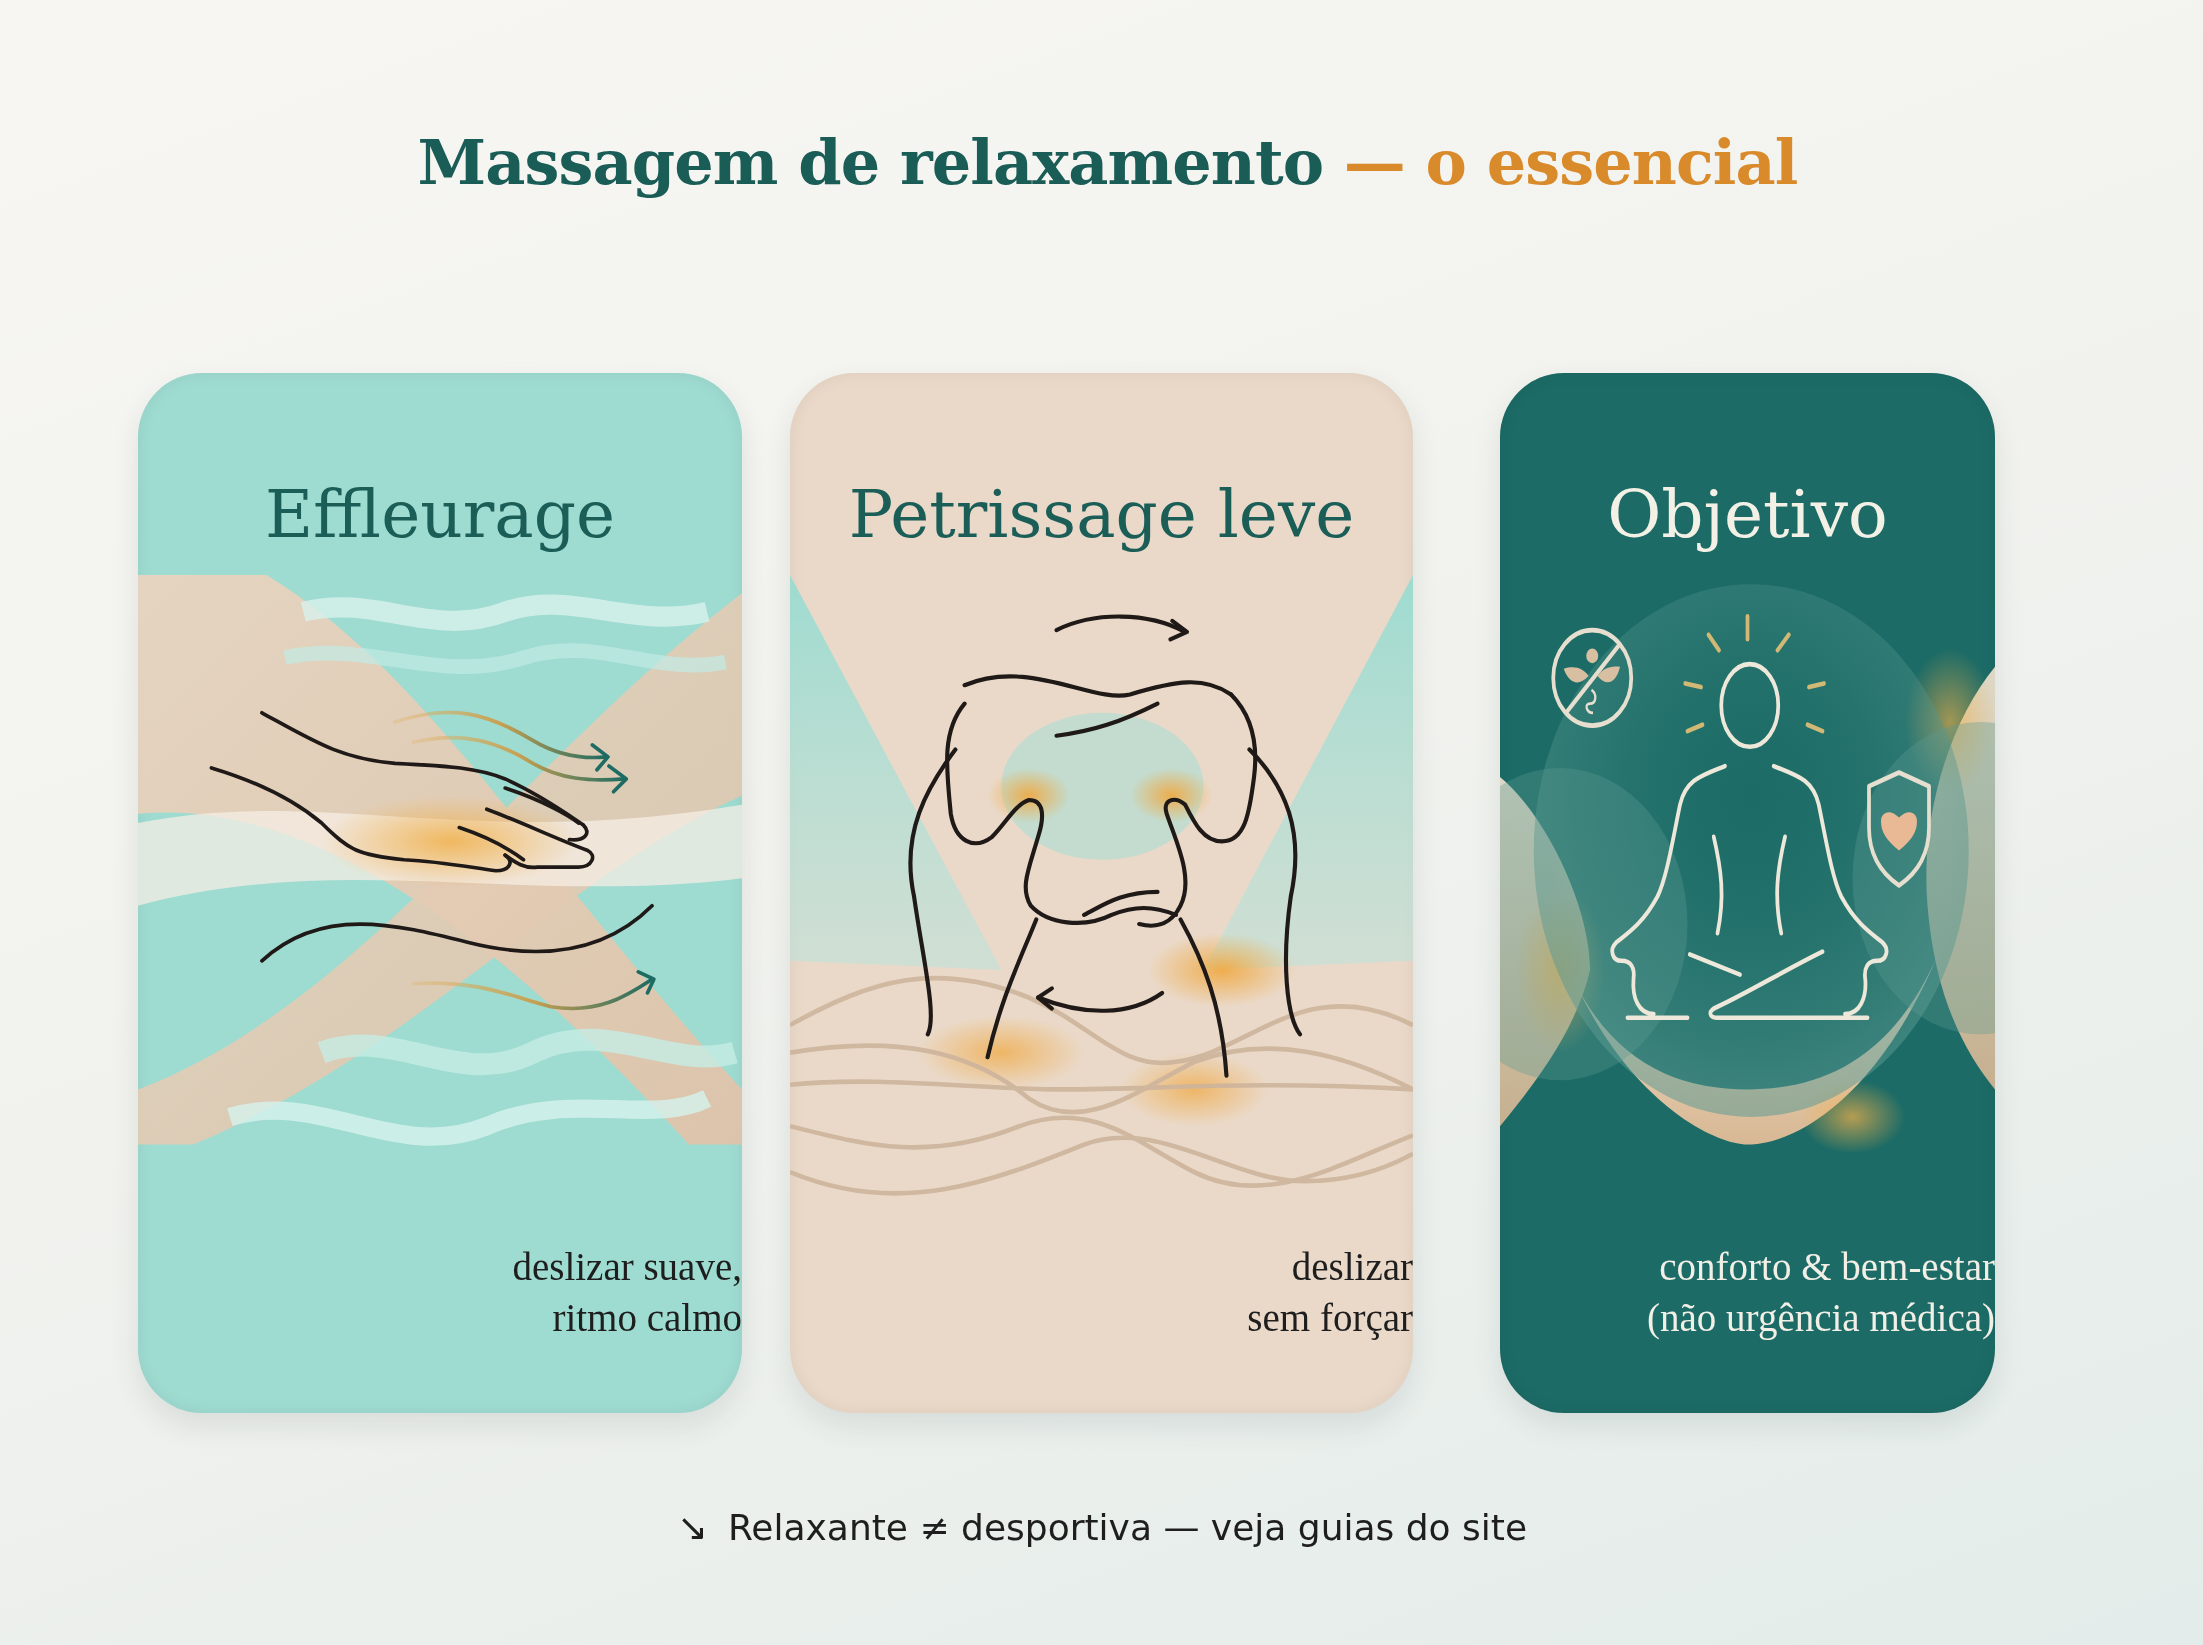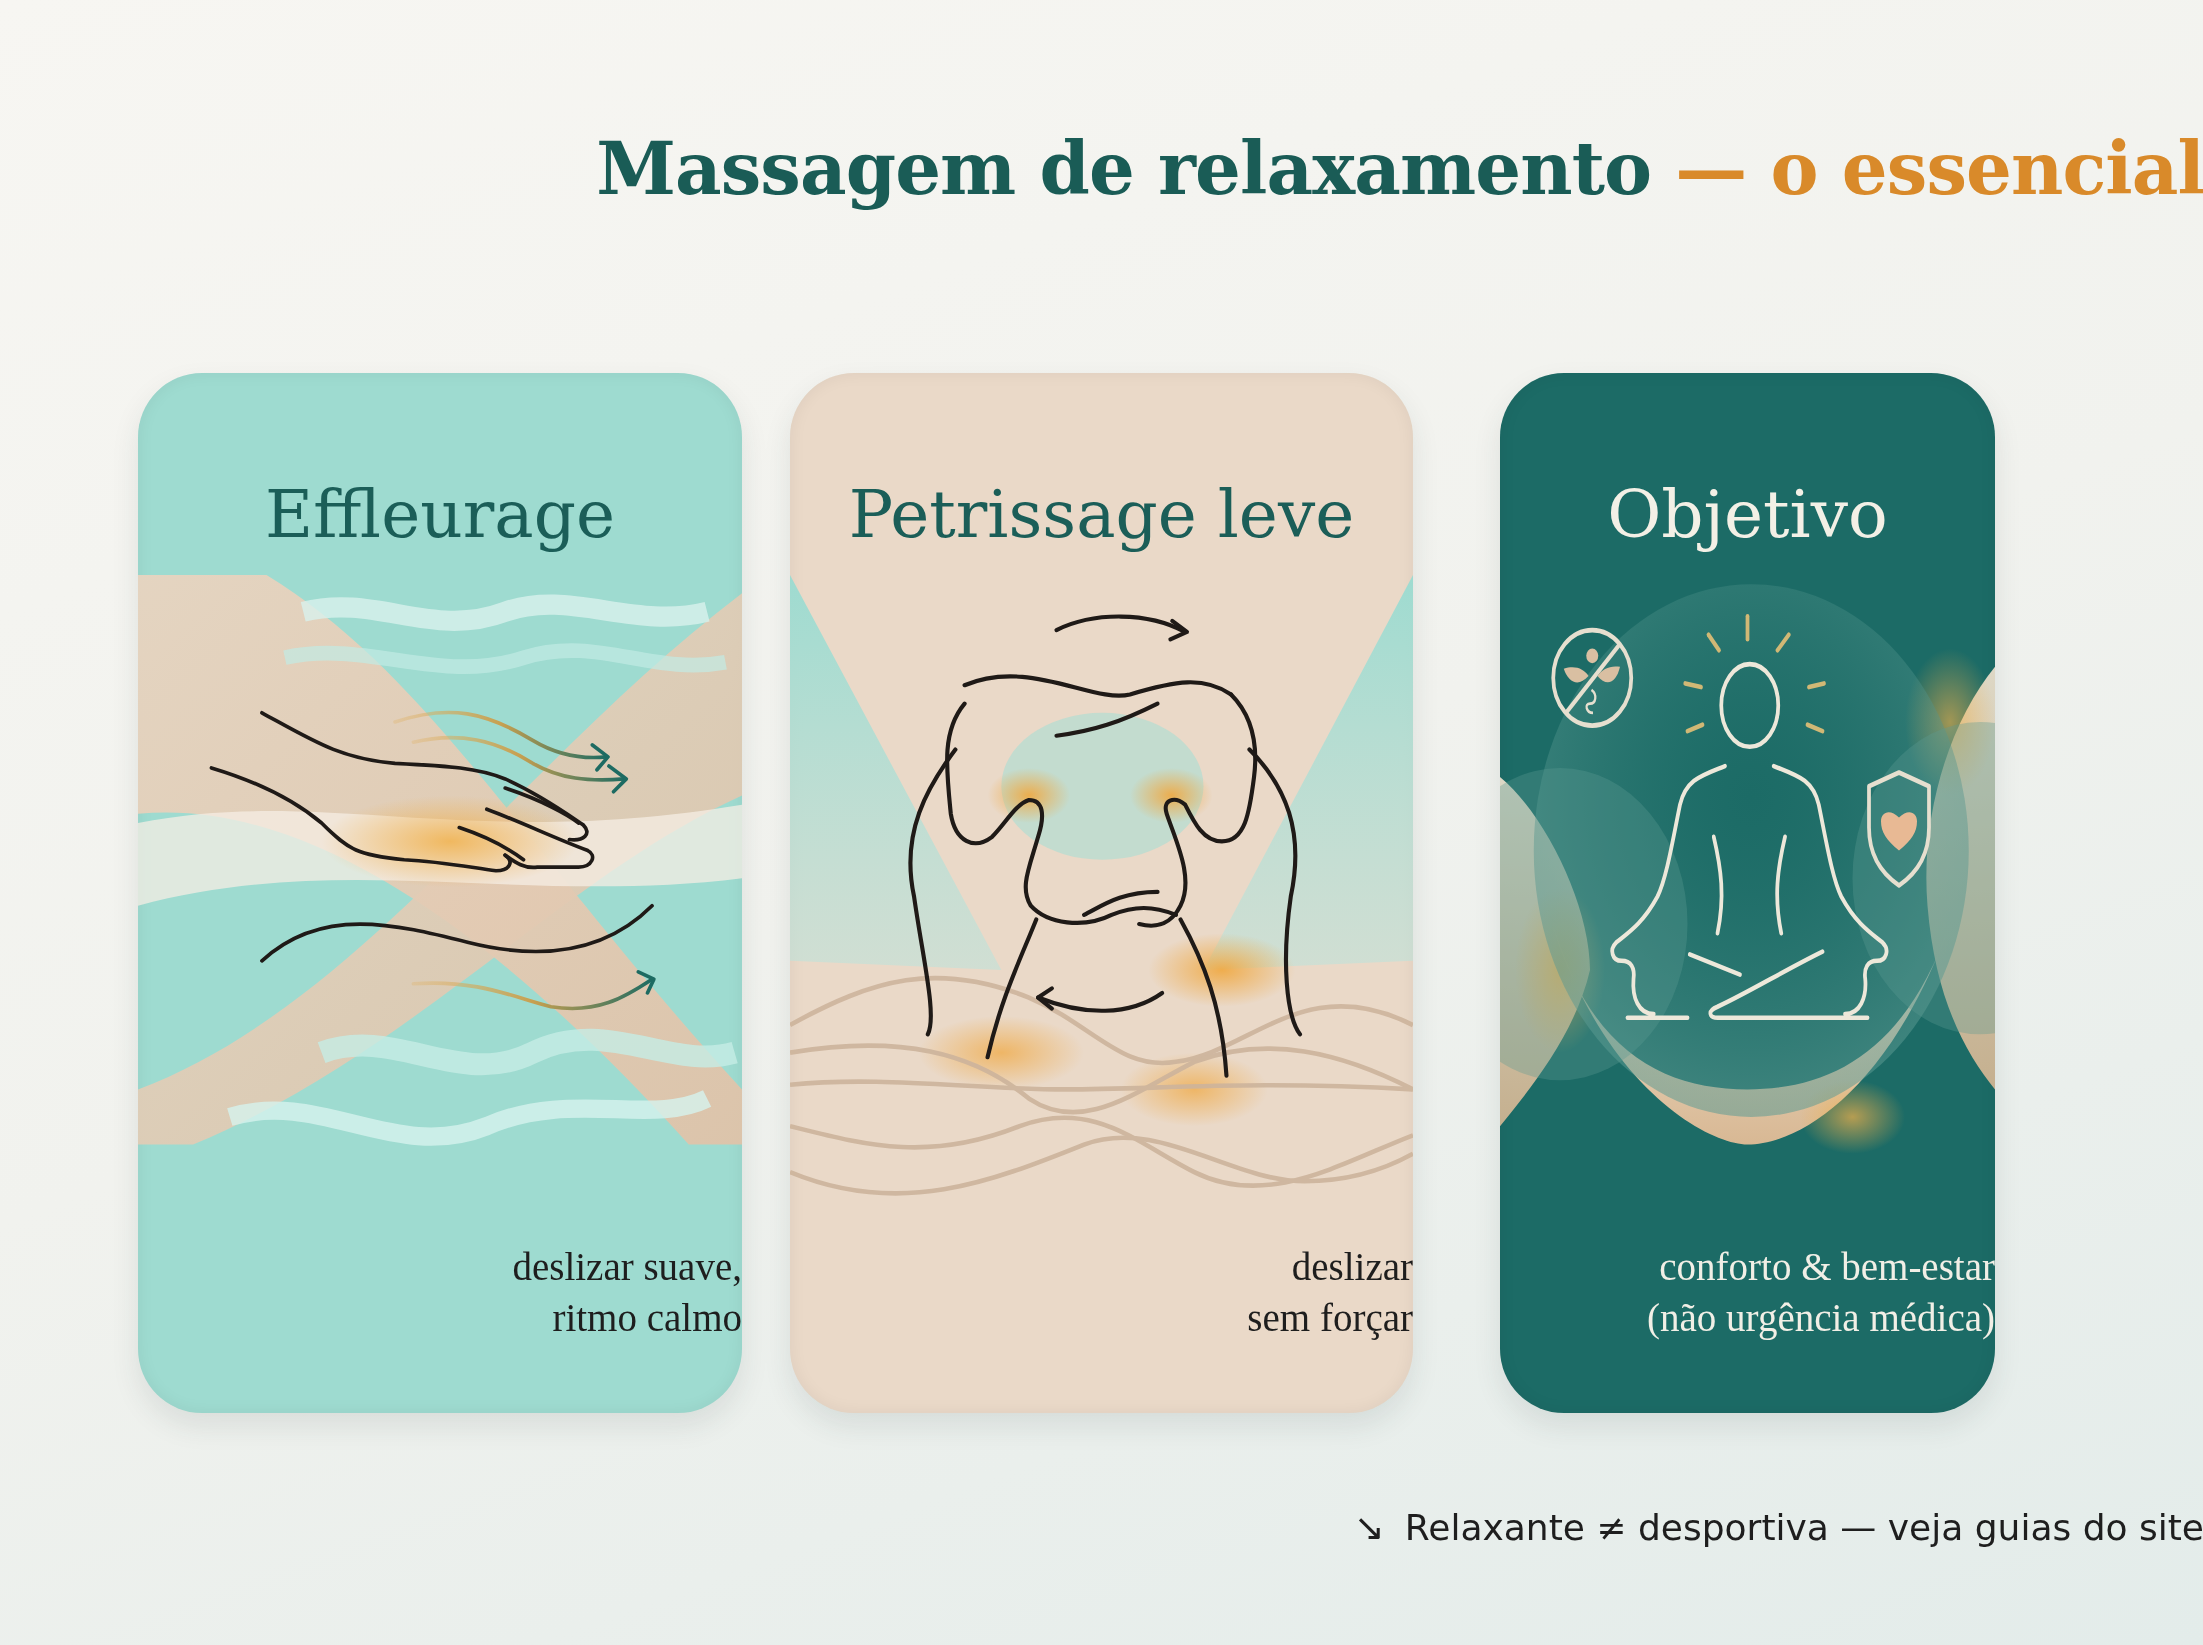--- a/index.html
+++ b/index.html
@@ -6,23 +6,23 @@
   html, body { width: 2204px; height: 1646px; overflow: hidden; }
   body {
     background: linear-gradient(160deg, #f7f6f2 0%, #f1f2ee 50%, #e3ecea 100%);
     font-family: "Liberation Sans", sans-serif;
     position: relative;
   }
   .page-title {
     position: absolute;
     left: 0; right: 0;
     top: 129px;
-    text-align: right;
+    text-align: center;
     font-family: "DejaVu Serif", "Liberation Serif", serif;
-    font-size: 72px;
+    font-size: 62px;
     letter-spacing: -0.9px;
     color: #1a5c56;
     line-height: 1.1;
     padding-left: 11px;
   }
   .page-title .accent { color: #d98a2a; }
 
   .card {
     position: absolute;
     top: 373px;
@@ -61,21 +61,21 @@
   }
   .card-3 .card-caption { color: #f1efe6; }
   .card-caption span { display: block; }
 
   .illus { position: absolute; left: 0; top: 202px; width: 100%; height: 643px; z-index: 1; }
 
   .footer-note {
     position: absolute;
     left: 0; right: 0;
     top: 1506px;
-    text-align: right;
+    text-align: center;
     font-family: "DejaVu Sans", "Liberation Sans", sans-serif;
     font-size: 36px;
     color: #1e1e1e;
   }
   .footer-note .arrow { display: inline-block; margin-right: 20px; font-size: 37px; }
 </style>
 </head>
 <body>
 
 <h1 class="page-title">

